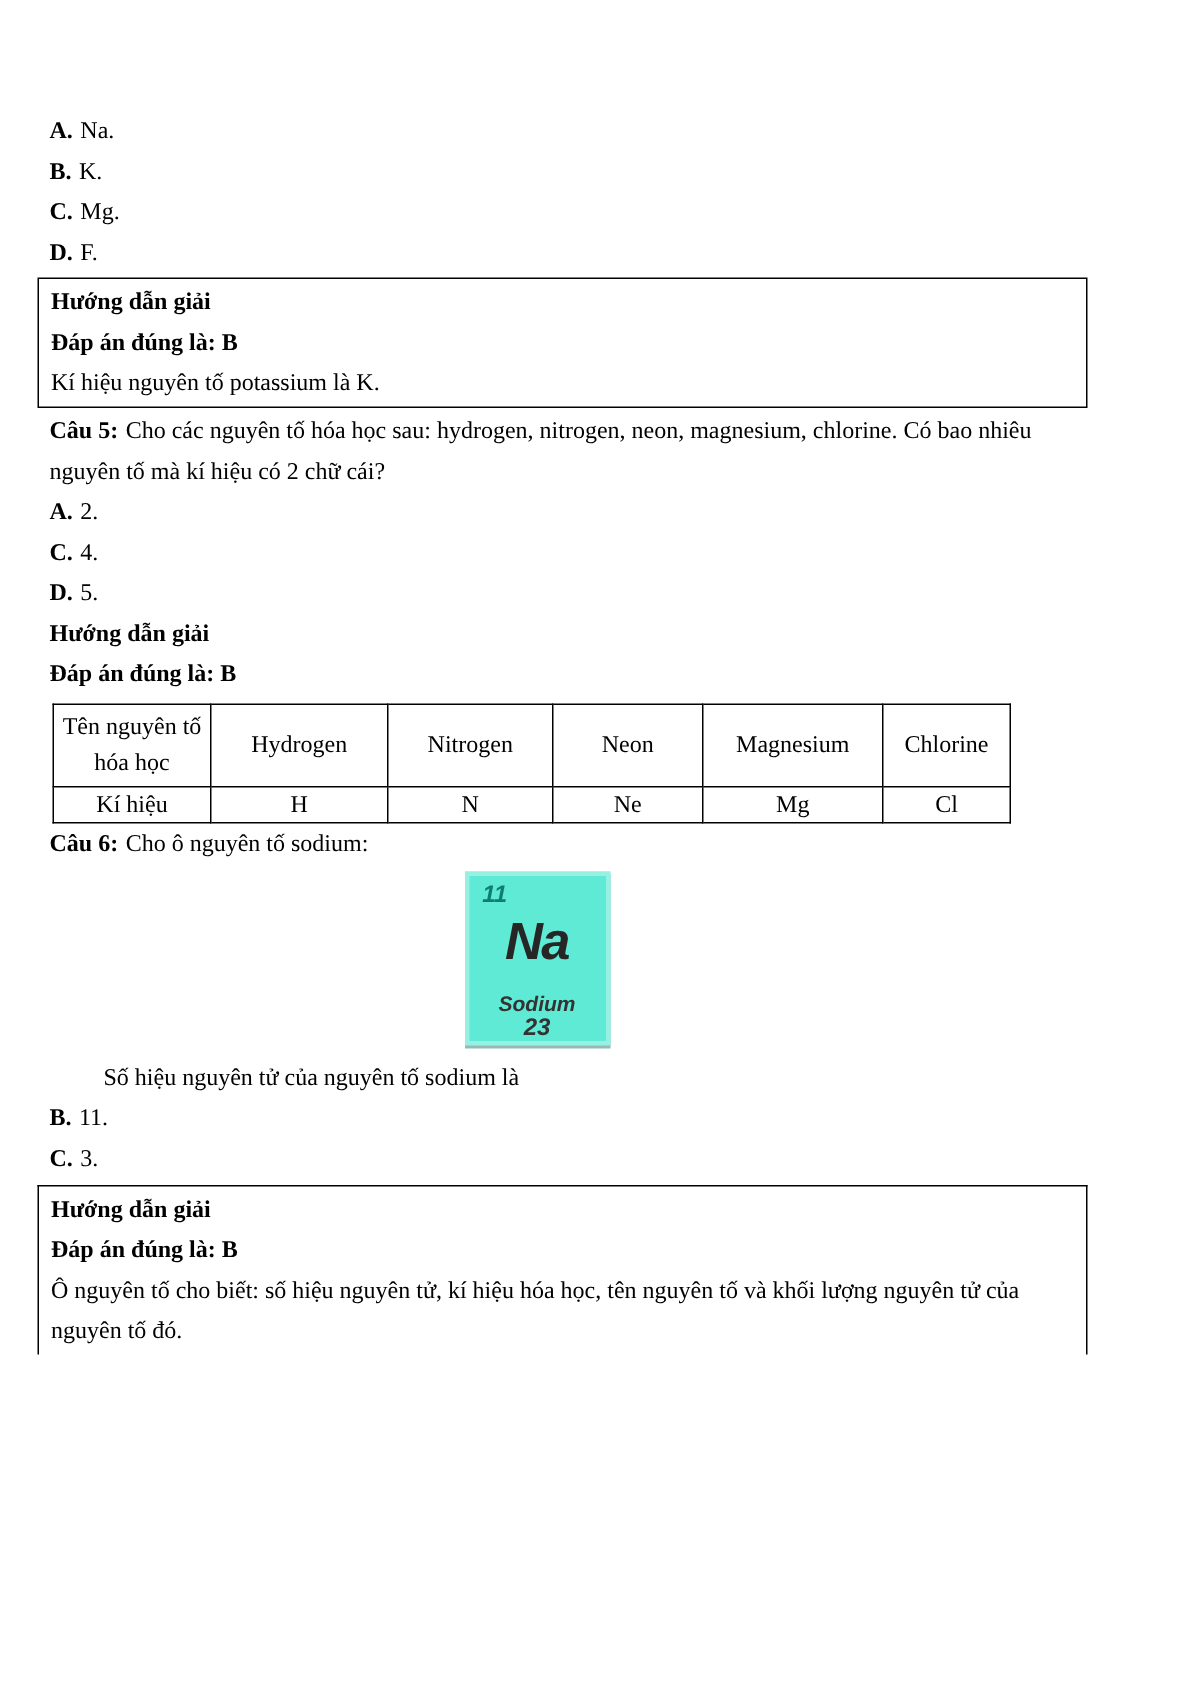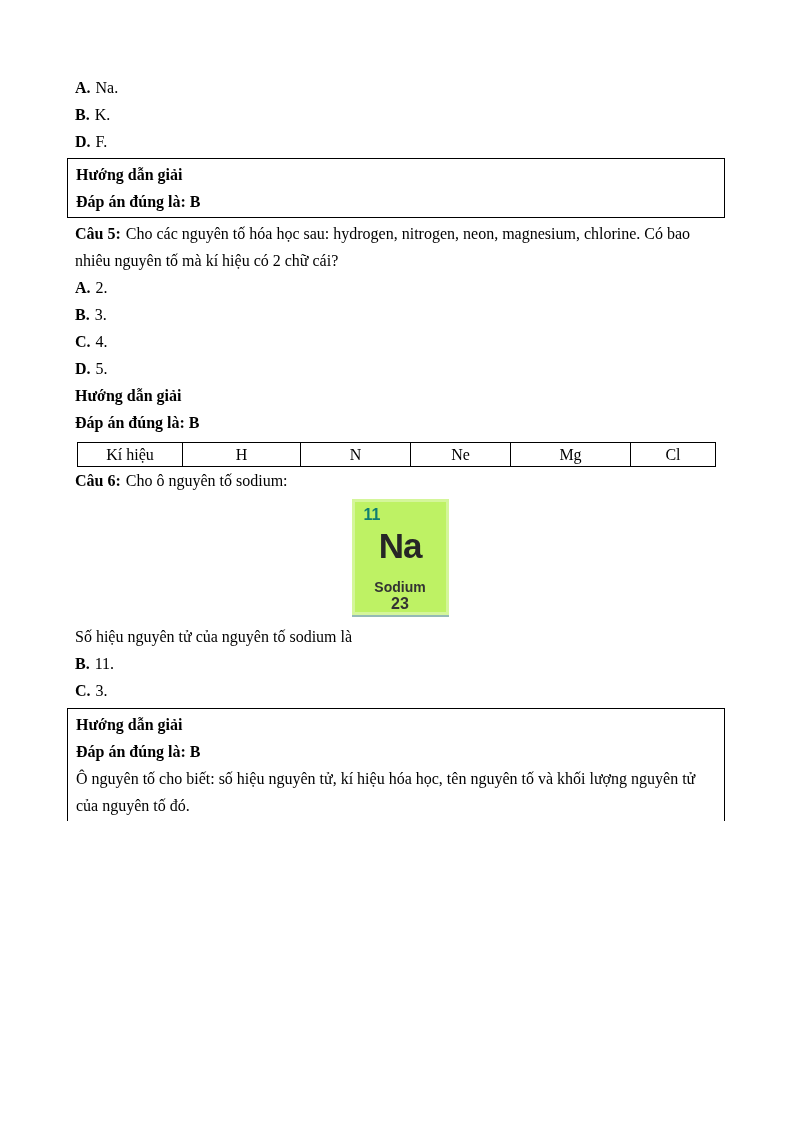--- a/index.html
+++ b/index.html
@@ -3,21 +3,21 @@
 <meta charset="utf-8">
 <style>
   html,body{margin:0;padding:0;background:#ffffff;}
   body{
     width:794px;height:1122px;
     font-family:"Liberation Serif", serif;
     font-size:16px;color:#000;
     position:relative;overflow:hidden;
   }
   .page{
-    padding:74px 69px 0 75px;
+    padding:74px 69px 0 33px;
   }
   p{margin:0;line-height:27px;}
   .b{font-weight:bold;}
   .option .opt-label{font-weight:bold;margin-right:5px;}
   .q-label{font-weight:bold;margin-right:5px;margin-top:14px;}
 
   .solution-box{
     border:1.5px solid #000;
     margin-left:-8px;
     margin-right:0;
@@ -87,72 +87,81 @@
     line-height:16px;
     color:#333;
     margin-top:12px;
   }
   .el-mass{
     font-weight:bold;
     font-size:16px;
     line-height:18px;
     color:#333;
   }
-  .prompt-para{margin-top:8px;}
+  .prompt-para{margin-top:8px;margin-left:36px;}
 </style>
 </head>
 <body>
 
 <div class="page">
 
   <p class="option"><span class="opt-label">A.</span><span>Na.</span></p>
   <p class="option"><span class="opt-label">B.</span><span>K.</span></p>
+  <p class="option"><span class="opt-label">C.</span><span>Mg.</span></p>
   <p class="option"><span class="opt-label">D.</span><span>F.</span></p>
 
   <div class="solution-box box1">
     <p class="b">Hướng dẫn giải</p>
     <p class="b">Đáp án đúng là: B</p>
+    <p>Kí hiệu nguyên tố potassium là K.</p>
   </div>
 
   <p class="q5-para"><span class="q-label">Câu 5:</span><span>Cho các nguyên tố hóa học sau: hydrogen, nitrogen, neon, magnesium, chlorine. Có bao nhiêu nguyên tố mà kí hiệu có 2 chữ cái?</span></p>
 
   <p class="option"><span class="opt-label">A.</span><span>2.</span></p>
-  <p class="option"><span class="opt-label">B.</span><span>3.</span></p>
   <p class="option"><span class="opt-label">C.</span><span>4.</span></p>
   <p class="option"><span class="opt-label">D.</span><span>5.</span></p>
 
   <p class="b">Hướng dẫn giải</p>
   <p class="b">Đáp án đúng là: B</p>
 
   <table class="el-table">
     <colgroup>
       <col style="width:105px">
         <col style="width:118px">
         <col style="width:110px">
       <col style="width:100px">
         <col style="width:120px">
         <col style="width:85px">
     </colgroup>
     <tbody>
+        <tr class="hdr">
+      <td>Tên nguyên tố hóa học</td>
+      <td>Hydrogen</td>
+      <td>Nitrogen</td>
+      <td>Neon</td>
+      <td>Magnesium</td>
+      <td>Chlorine</td>
+    </tr>
     <tr class="sym">
       <td>Kí hiệu</td>
       <td>H</td>
       <td>N</td>
       <td>Ne</td>
       <td>Mg</td>
       <td>Cl</td>
     </tr>
   </tbody>
     </table>
 
 
   <p><span class="q-label">Câu 6:</span><span>Cho ô nguyên tố sodium:</span></p>
 
   <div class="card-wrap">
-    <div class="element-card" id="sodium-card" style="background: #bef264;">
+    <div class="element-card" id="sodium-card" style="background: #5eead4; font-style: italic;">
       <div class="atomic-number" style="color: rgb(14, 126, 114);">11</div>
       <div class="el-symbol" style="color: rgb(38, 38, 38);">Na</div>
       <div class="el-name">Sodium</div>
       <div class="el-mass">23</div>
     </div>
   </div>
 
   <p class="prompt-para">Số hiệu nguyên tử của nguyên tố sodium là</p>
 
   <p class="option"><span class="opt-label">B.</span><span>11.</span></p>

